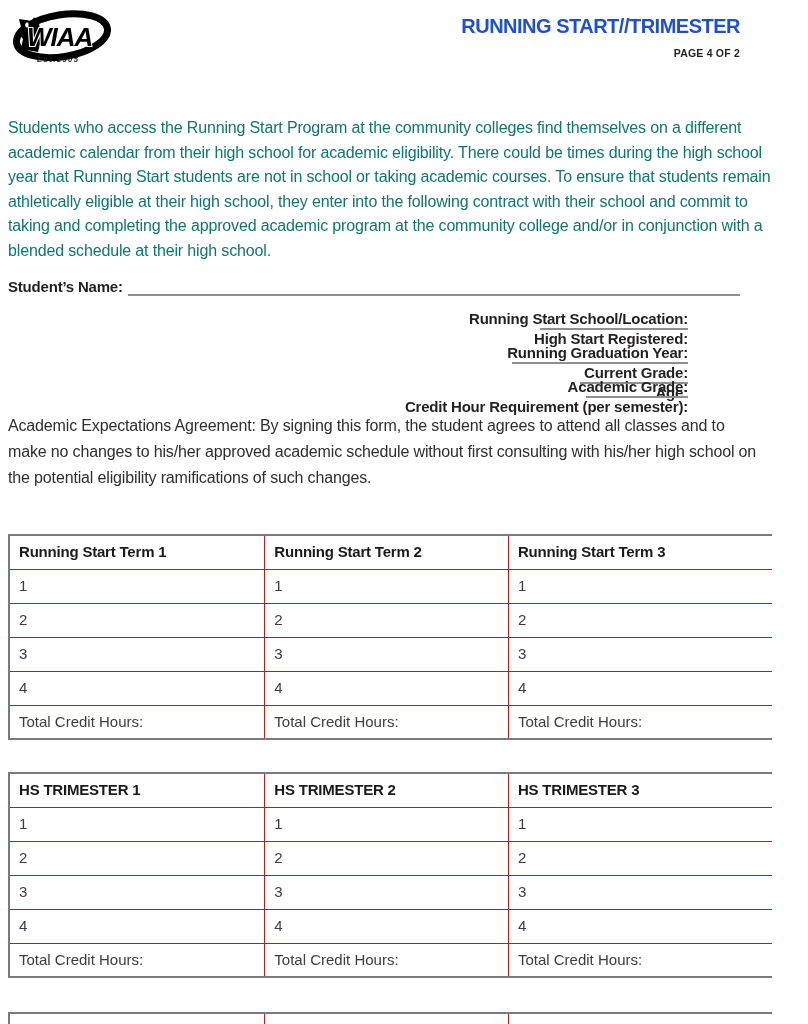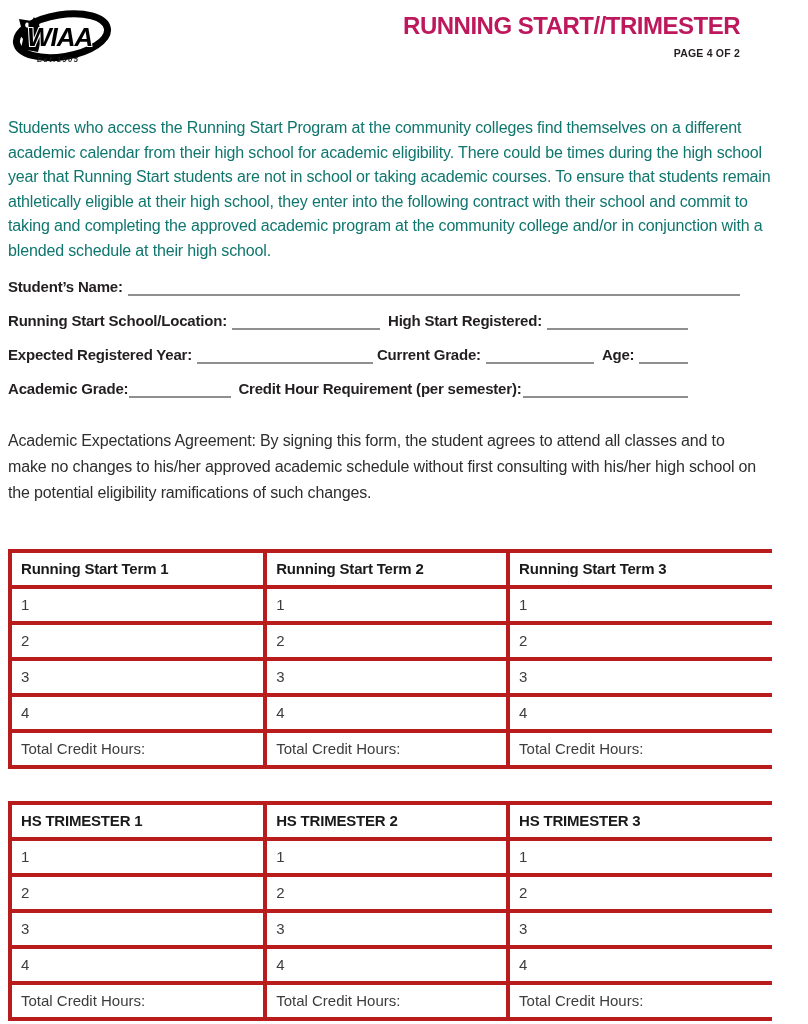--- a/index.html
+++ b/index.html
@@ -13,23 +13,23 @@
     color: #2b2b2b;
     padding: 10px 32px 0 8px;
     overflow: hidden;
   }
 
   
   .hdr { position: relative; height: 88px; }
   .logo-wrap { position: absolute; left: 0; top: 0; }
   .hdr-right { position: absolute; right: 0; top: 2px; text-align: right; }
   .title {
-    font-size: 24px;
-    font-weight: bold;
-    color: #be185d;
+    font-size: 20px;
+    font-weight: bold;
+    color: #1d4ed8;
     letter-spacing: -0.5px;
     line-height: 28px;
   }
   .rule-ref {
     font-size: 15px;
     font-weight: bold;
     color: #231f20;
     margin-top: 6px;
   }
   .page-label {
@@ -43,39 +43,39 @@
   
   .intro {
     margin-top: 18px;
     width: 765px;
     font-size: 16px;
     line-height: 24.5px;
     letter-spacing: -0.15px;
     color: #0f766e;
   }
   .agreement {
-    margin-top: 30px;
+    margin-top: 15px;
     width: 755px;
     font-size: 16px;
     line-height: 26px;
     letter-spacing: -0.15px;
     color: #2e2e2e;
   }
 
   
   .form-area { margin-top: 13px; }
   .form-row {
     display: flex;
     align-items: flex-end;
     height: 20px;
     margin-top: 14px;
     text-align: center;
   }
   .form-row:first-child { margin-top: 0; }
-  .form-row.short { margin-right: 52px; }
+  .form-row.short { margin-right: 52px; flex-direction: column; }
   .lbl {
     font-weight: bold;
     font-size: 15px;
     color: #231f20;
     letter-spacing: -0.2px;
     white-space: nowrap;
     line-height: 18px;
   }
   .fill {
     border-bottom: 2px solid #8f8f8f;
@@ -90,21 +90,21 @@
   table {
     width: 768px;
     border-collapse: collapse;
     table-layout: fixed;
     border: 2px solid #7a7a7a;
   }
   .tbl-running { margin-top: 43px; }
   .tbl-hs { margin-top: 32px; }
   .tbl-combined { margin-top: 34px; }
   th, td {
-    border: 4px solid #b91c1c;
+    border: 1px solid #b91c1c;
     text-align: left;
     vertical-align: top;
     padding: 6px 9px;
     height: 34px;
     font-size: 15px;
     line-height: 20px;
     overflow: hidden;
   }
   th {
     font-weight: bold;
@@ -158,21 +158,21 @@
 
     <div class="form-row short">
       <span class="lbl">Running Start School/Location:</span>
       <span class="fill" style="width:148px;"></span>
       <span class="gap"></span>
       <span class="lbl">High Start Registered:</span>
       <span class="fill grow"></span>
     </div>
 
     <div class="form-row short">
-      <span class="lbl">Expected Registered Year:</span>
+      <span class="lbl">Running Graduation Year:</span>
       <span class="fill" style="width:176px;"></span>
       <span class="gap" style="width:4px;"></span>
       <span class="lbl">Current Grade:</span>
       <span class="fill" style="width:108px;"></span>
       <span class="gap"></span>
       <span class="lbl">Age:</span>
       <span class="fill grow"></span>
     </div>
 
     <div class="form-row short">

